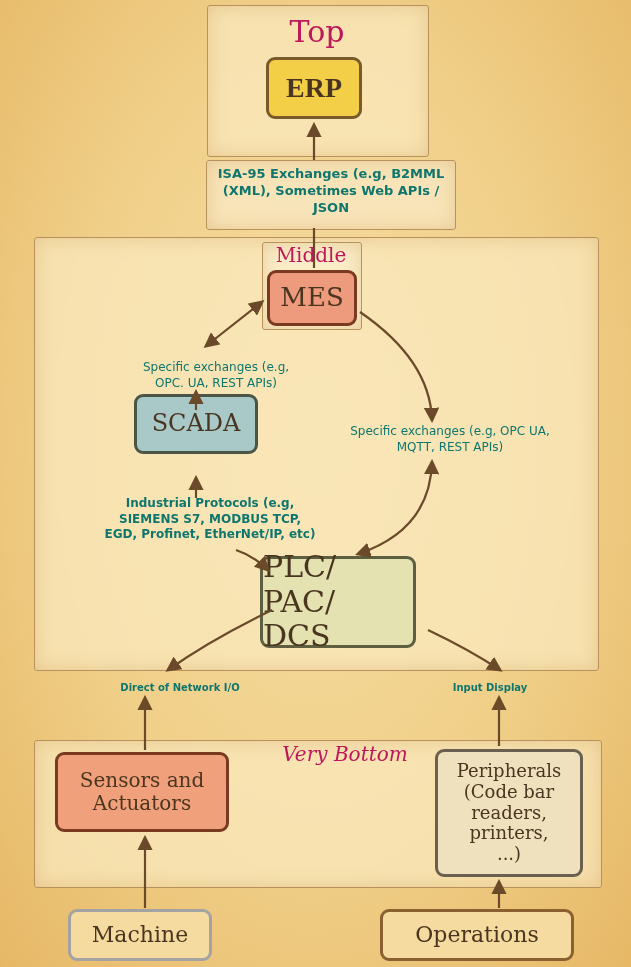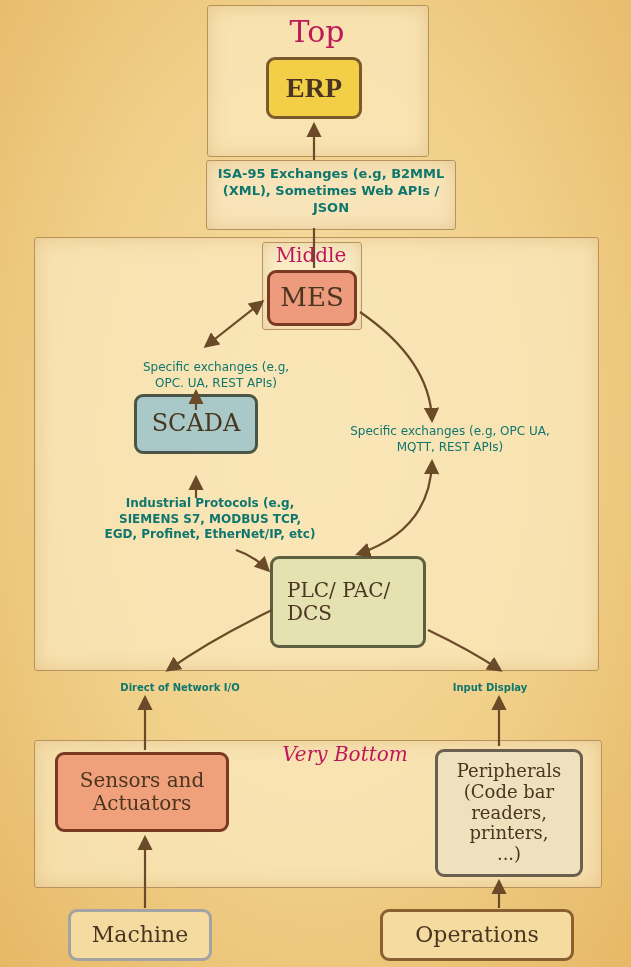--- a/index.html
+++ b/index.html
@@ -43,21 +43,21 @@
 
 <div class="box" style="left:266px;top:57px;width:96px;height:62px;background:#f3cf48;border:3px solid #7a5a2a;font-size:28px;font-weight:bold;font-family:Liberation Serif, serif;">
   <span>ERP</span>
 </div>
 <div class="box" style="left:267px;top:270px;width:90px;height:56px;background:#ee9a7c;border:3px solid #7a3a22;font-size:26px;">
   <span>MES</span>
 </div>
 <div class="box" style="left:134px;top:394px;width:124px;height:60px;background:#a9c9c8;border:3px solid #4a5548;font-size:24px;">
   <span>SCADA</span>
 </div>
-<div class="box" style="left:270px;top:556px;width:156px;height:92px;background:#e4e2b0;border:3px solid #5d5f40;font-size:20px;justify-content:flex-start;text-align:left;padding-left:14px;">
+<div class="box" style="left:260px;top:556px;width:156px;height:92px;background:#e4e2b0;border:3px solid #5d5f40;font-size:30px;justify-content:flex-start;text-align:left;">
   <span style="width:120px;">PLC/ PAC/ DCS</span>
 </div>
 <div class="box" style="left:55px;top:752px;width:174px;height:80px;background:#f0a07a;border:3px solid #7a3a22;font-size:20px;padding:16px 10px;">
   <span>Sensors and Actuators</span>
 </div>
 <div class="box" style="left:435px;top:749px;width:148px;height:128px;background:#efe1bd;border:3px solid #6a6050;font-size:18px;padding:0 24px;">
   <span>Peripherals (Code bar readers, printers, ...)</span>
 </div>
 <div class="box" style="left:68px;top:909px;width:144px;height:52px;background:#f6dba0;border:3px solid #a3a3a3;font-size:22px;">
   <span>Machine</span>

